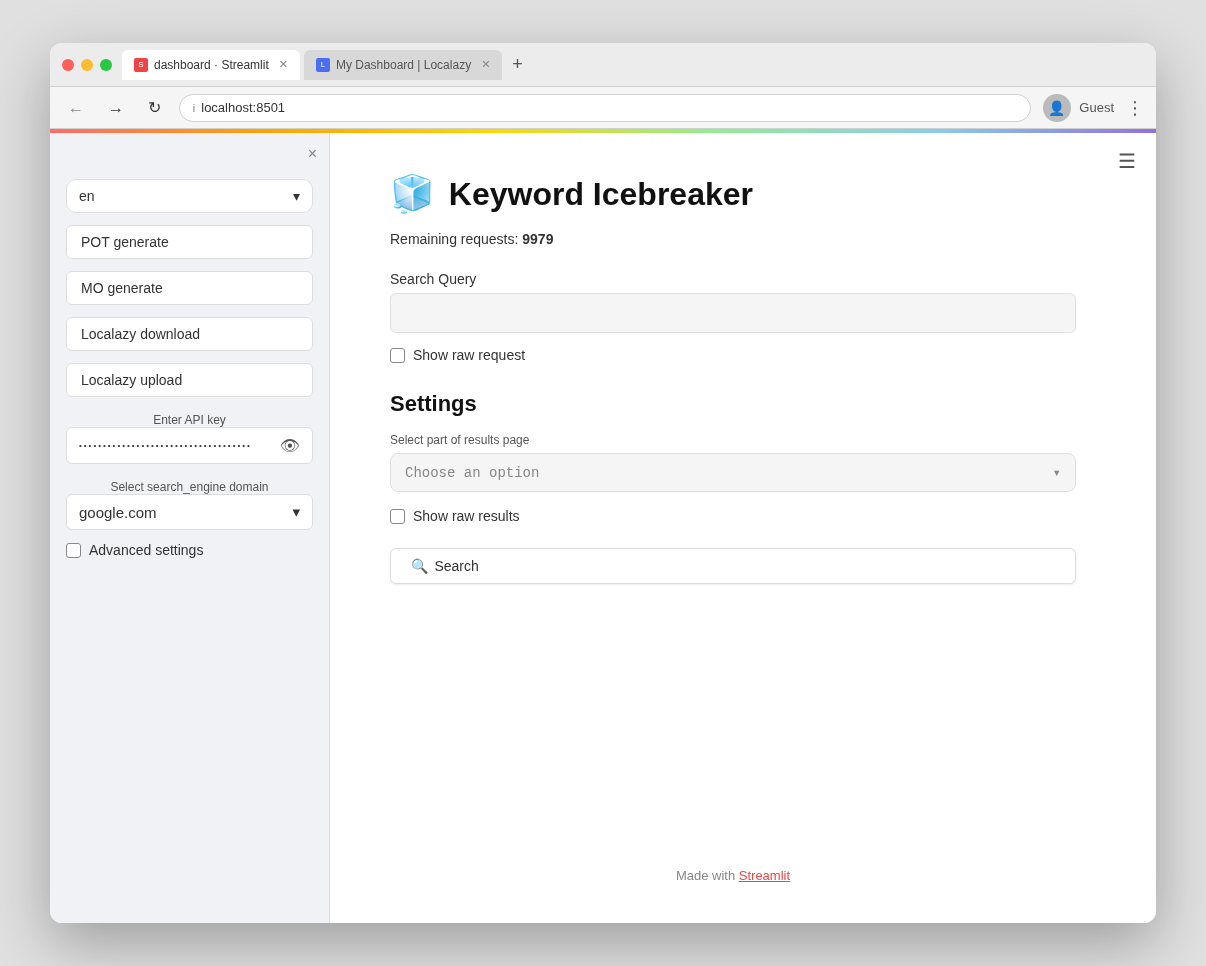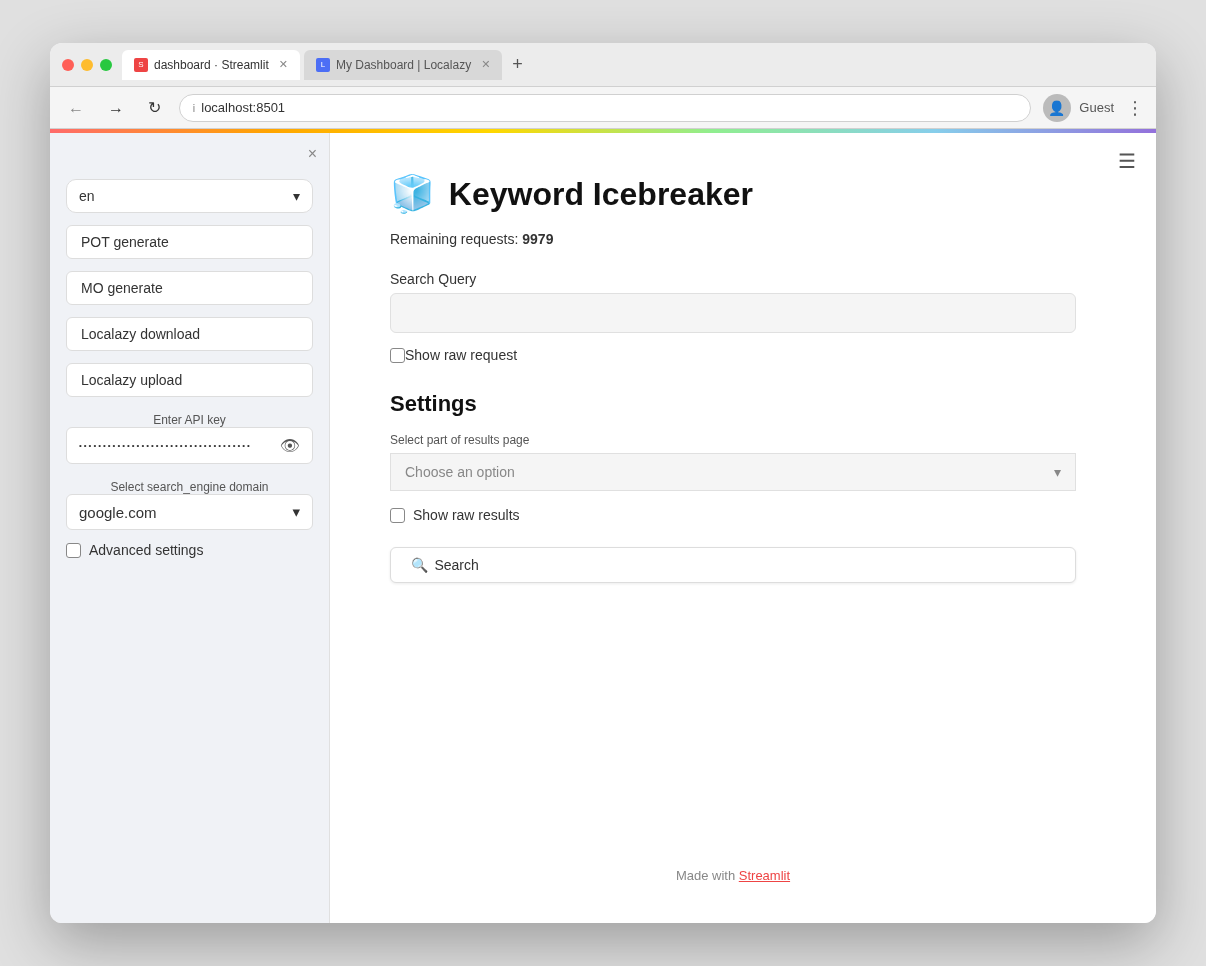--- a/index.html
+++ b/index.html
@@ -327,20 +327,21 @@
       padding: 8px 12px;
       font-size: 14px;
       color: #333;
       outline: none;
       margin-bottom: 14px;
     }
 
     .raw-request-row {
       display: flex;
       align-items: center;
+      gap: 8px;
       margin-bottom: 28px;
       font-size: 14px;
       color: #333;
     }
 
     .settings-title {
       font-size: 22px;
       font-weight: 700;
       color: #111;
       margin-bottom: 16px;
@@ -349,29 +350,30 @@
     .select-part-label {
       font-size: 12px;
       color: #555;
       margin-bottom: 6px;
     }
 
     .results-select {
       width: 100%;
       background: #f5f5f5;
       border: 1px solid #e0e0e0;
-      border-radius: 0;
+      border-radius: 8px;
       padding: 10px 14px;
       font-size: 14px;
       color: #888;
       display: flex;
       justify-content: space-between;
       align-items: center;
       cursor: pointer;
       margin-bottom: 16px;
+      font-family: Liberation Mono, monospace;
     }
 
     .raw-results-row {
       display: flex;
       align-items: center;
       gap: 8px;
       margin-bottom: 24px;
       font-size: 14px;
       color: #333;
     }

